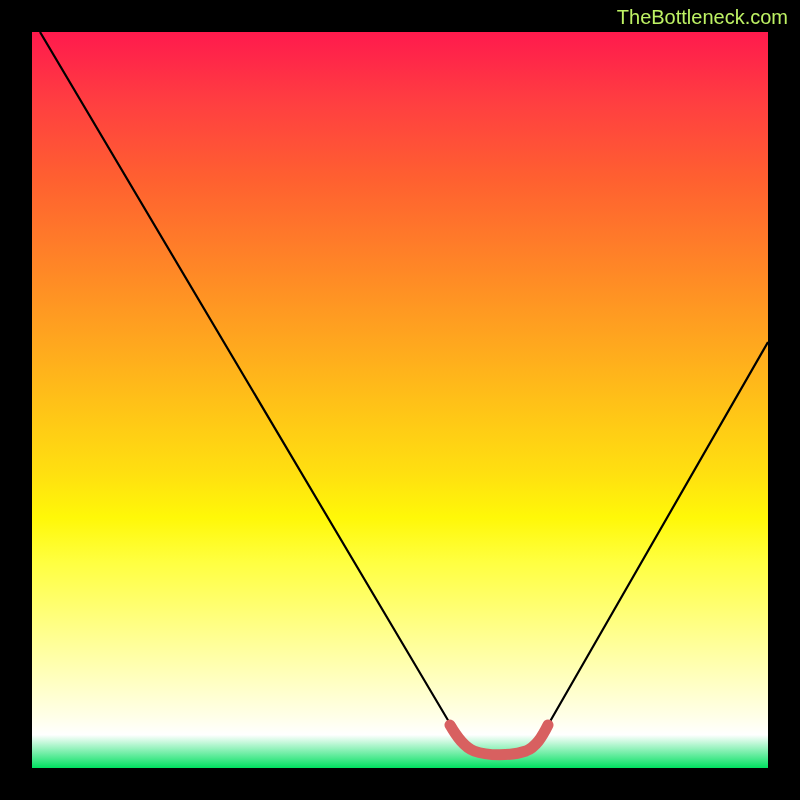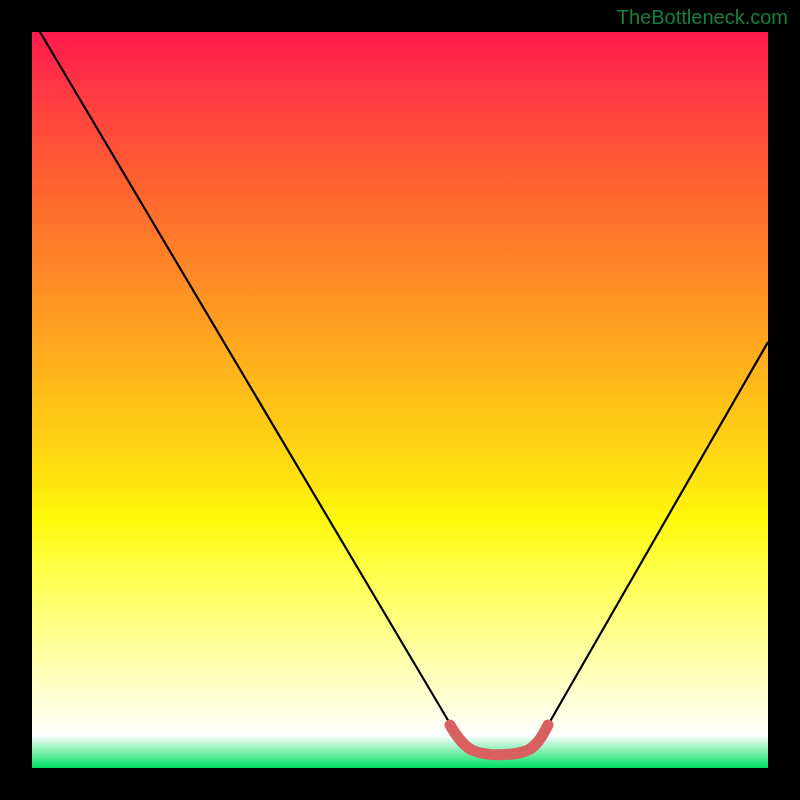--- a/index.html
+++ b/index.html
@@ -8,21 +8,21 @@
     width: 800px;
     height: 800px;
     background: #000;
     position: relative;
     overflow: hidden;
   }
   .watermark {
     position: absolute;
     top: 6px;
     right: 12px;
-    color: #15803d;
+    color: #bef264;
     font-family: Arial, Helvetica, sans-serif;
     font-size: 20px;
     z-index: 10;
   }
   .plot-area {
     position: absolute;
     left: 32px;
     top: 32px;
     width: 736px;
     height: 736px;

